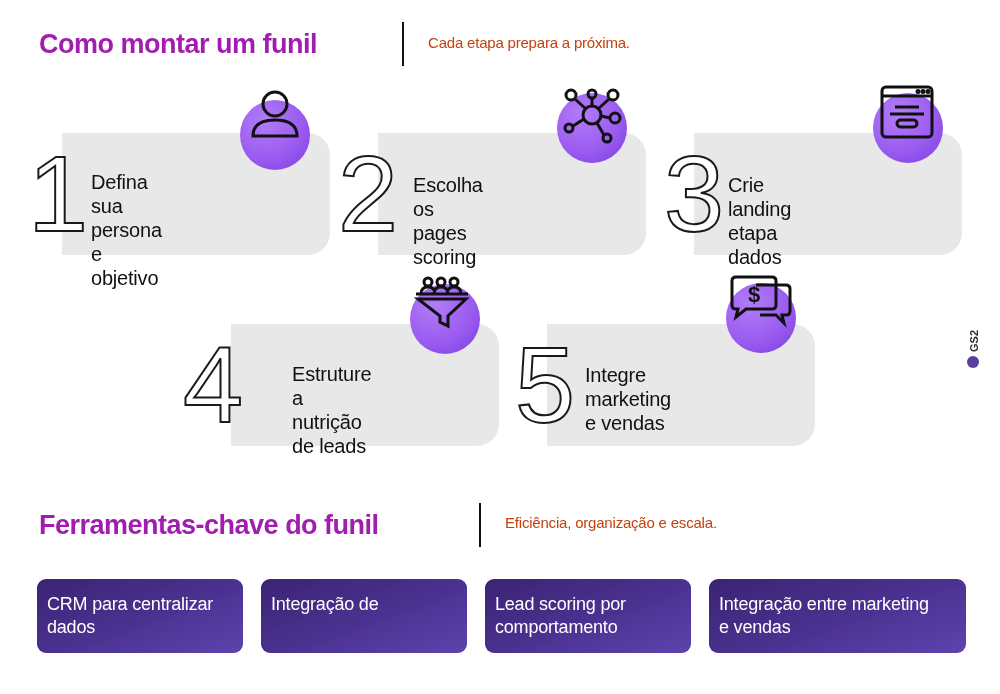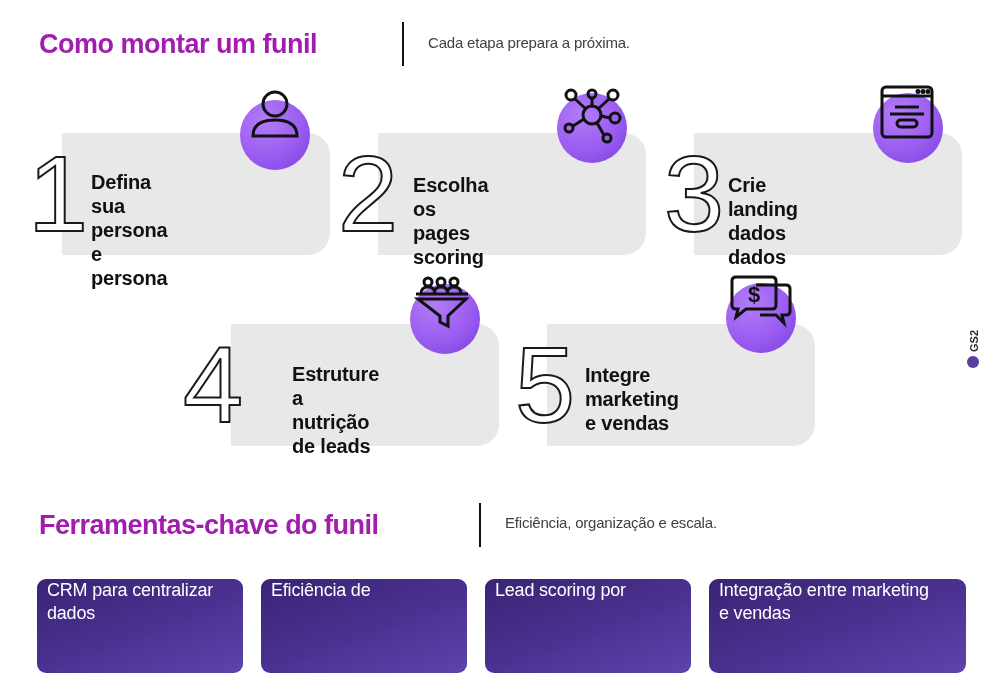--- a/index.html
+++ b/index.html
@@ -1,50 +1,50 @@
 <!DOCTYPE html>
 <html><head>
 <meta charset="utf-8">
 <style>
   * { box-sizing: border-box; margin: 0; padding: 0; }
   html, body { width: 1000px; height: 694px; background: #ffffff; overflow: hidden; }
   body { position: relative; font-family: "Liberation Sans", "DejaVu Sans", sans-serif; color: #111; }
 
   .section-title { position: absolute; font-weight: 700; font-size: 27px; letter-spacing: -0.5px; color: #a21caf; }
   .divider { position: absolute; width: 2px; background: #111; }
-  .subtitle { position: absolute; font-size: 15px; color: #404040; letter-spacing: -0.2px; }
+  .subtitle { position: absolute; font-size: 15px; color: #c2410c; letter-spacing: -0.2px; }
 
   .step { position: absolute; }
   .step .card { position: absolute; background: #e8e8e8; border-radius: 0 22px 22px 0; }
   .step .num { position: absolute; font-family: "Liberation Sans", sans-serif; font-weight: 400;
                font-size: 108px; line-height: 1; color: #fff; -webkit-text-stroke: 2px #1a1a1a; }
-  .step .label { position: absolute; font-weight: 700; font-size: 20px; line-height: 24px; color: #111; letter-spacing: -0.2px; }
+  .step .label { position: absolute; font-weight: 400; font-size: 20px; line-height: 24px; color: #111; letter-spacing: -0.2px; }
   .step .circle { position: absolute; width: 70px; height: 70px; border-radius: 50%;
                   background: radial-gradient(circle at 35% 30%, #b27cf8 0%, #9b5cf0 55%, #7a3de0 100%); }
   .step .icon { position: absolute; width: 70px; height: 70px; }
 
-  .tool { position: absolute; top: 579px; height: 94px; border-radius: 9px;
+  .tool { position: absolute; top: 579px; height: 74px; border-radius: 9px;
           background: linear-gradient(160deg, #3a2473 0%, #4b3292 55%, #5d44ad 100%);
-          color: #fff; font-size: 18px; line-height: 23px; padding: 0 10px 0 10px; letter-spacing: -0.2px; }
+          color: #fff; font-size: 18px; line-height: 23px; padding: 14px 10px 0 10px; letter-spacing: -0.2px; }
 
   .logo { position: absolute; left: 962px; top: 322px; width: 22px; height: 48px; }
 </style>
 </head>
 <body>
 
 <div class="section-title" style="left:39px; top:29px;">Como montar um funil</div>
 <div class="divider" style="left:402px; top:22px; height:44px;"></div>
 <div class="subtitle" style="left:428px; top:34px;">Cada etapa prepara a próxima.</div>
 
 <div class="step" style="left:0; top:0;">
   <div class="card" style="left:62px; top:133px; width:268px; height:122px;"></div>
   <div class="num" style="left:28px; top:140px;">1</div>
   <div class="label" style="left:91px; top:170px;">
     <div>Defina sua persona</div>
-    <div>e persona</div>
+    <div>e objetivo</div>
   </div>
   <div class="circle" style="left:240px; top:100px;"></div>
   <svg class="icon" style="left:240px; top:86px;" viewBox="0 0 70 70" fill="none" stroke="#111" stroke-width="3">
     <circle cx="35" cy="18" r="12"></circle>
     <path d="M13 50 Q13 34 35 34 Q57 34 57 50 Z"></path>
   </svg>
 </div>
 
 <div class="step" style="left:0; top:0;">
   <div class="card" style="left:378px; top:133px; width:268px; height:122px;"></div>
@@ -68,21 +68,21 @@
     <line x1="16" y1="43" x2="27" y2="36"></line>
       <line x1="53" y1="35" x2="44" y2="33"></line>
       <line x1="47" y1="52" x2="40" y2="40"></line>
   </svg>
 </div>
 
 <div class="step" style="left:0; top:0;">
   <div class="card" style="left:694px; top:133px; width:268px; height:122px;"></div>
   <div class="num" style="left:664px; top:140px;">3</div>
   <div class="label" style="left:728px; top:173px;">
-    <div>Crie landing dados</div>
+    <div>Crie landing etapa</div>
     <div>dados</div>
   </div>
   <div class="circle" style="left:873px; top:93px;"></div>
   <svg class="icon" style="left:873px; top:83px;" viewBox="0 0 70 70" fill="none" stroke="#111" stroke-width="3">
     <rect x="9" y="4" width="50" height="50" rx="4"></rect>
     <line x1="9" y1="13" x2="59" y2="13"></line>
     <circle cx="45" cy="8.5" r="1" fill="#111"></circle>
       <circle cx="50" cy="8.5" r="1" fill="#111"></circle>
       <circle cx="55" cy="8.5" r="1" fill="#111"></circle>
     <line x1="22" y1="24" x2="46" y2="24"></line>
@@ -128,24 +128,25 @@
 
 <div class="section-title" style="left:39px; top:510px;">Ferramentas-chave do funil</div>
 <div class="divider" style="left:479px; top:503px; height:44px;"></div>
 <div class="subtitle" style="left:505px; top:514px;">Eficiência, organização e escala.</div>
 
 <div class="tool" style="left:37px; width:206px;">
   <div>CRM para centralizar</div>
   <div>dados</div>
 </div>
 <div class="tool" style="left:261px; width:206px;">
-  <div>Eficiência de</div>
+  <div>Integração de</div>
 </div>
 <div class="tool" style="left:485px; width:206px;">
   <div>Lead scoring por</div>
+  <div>comportamento</div>
 </div>
 <div class="tool" style="left:709px; width:257px;">
   <div>Integração entre marketing</div>
   <div>e vendas</div>
 </div>
 
 <svg class="logo" viewBox="0 0 22 48">
   <circle cx="11" cy="40" r="6" fill="#5b3d9c"></circle>
   <text x="0" y="0" transform="translate(16,30) rotate(-90)" font-size="11" font-weight="700" fill="#2a2a2a" font-family="Liberation Sans, sans-serif">GS2</text>
 </svg>

